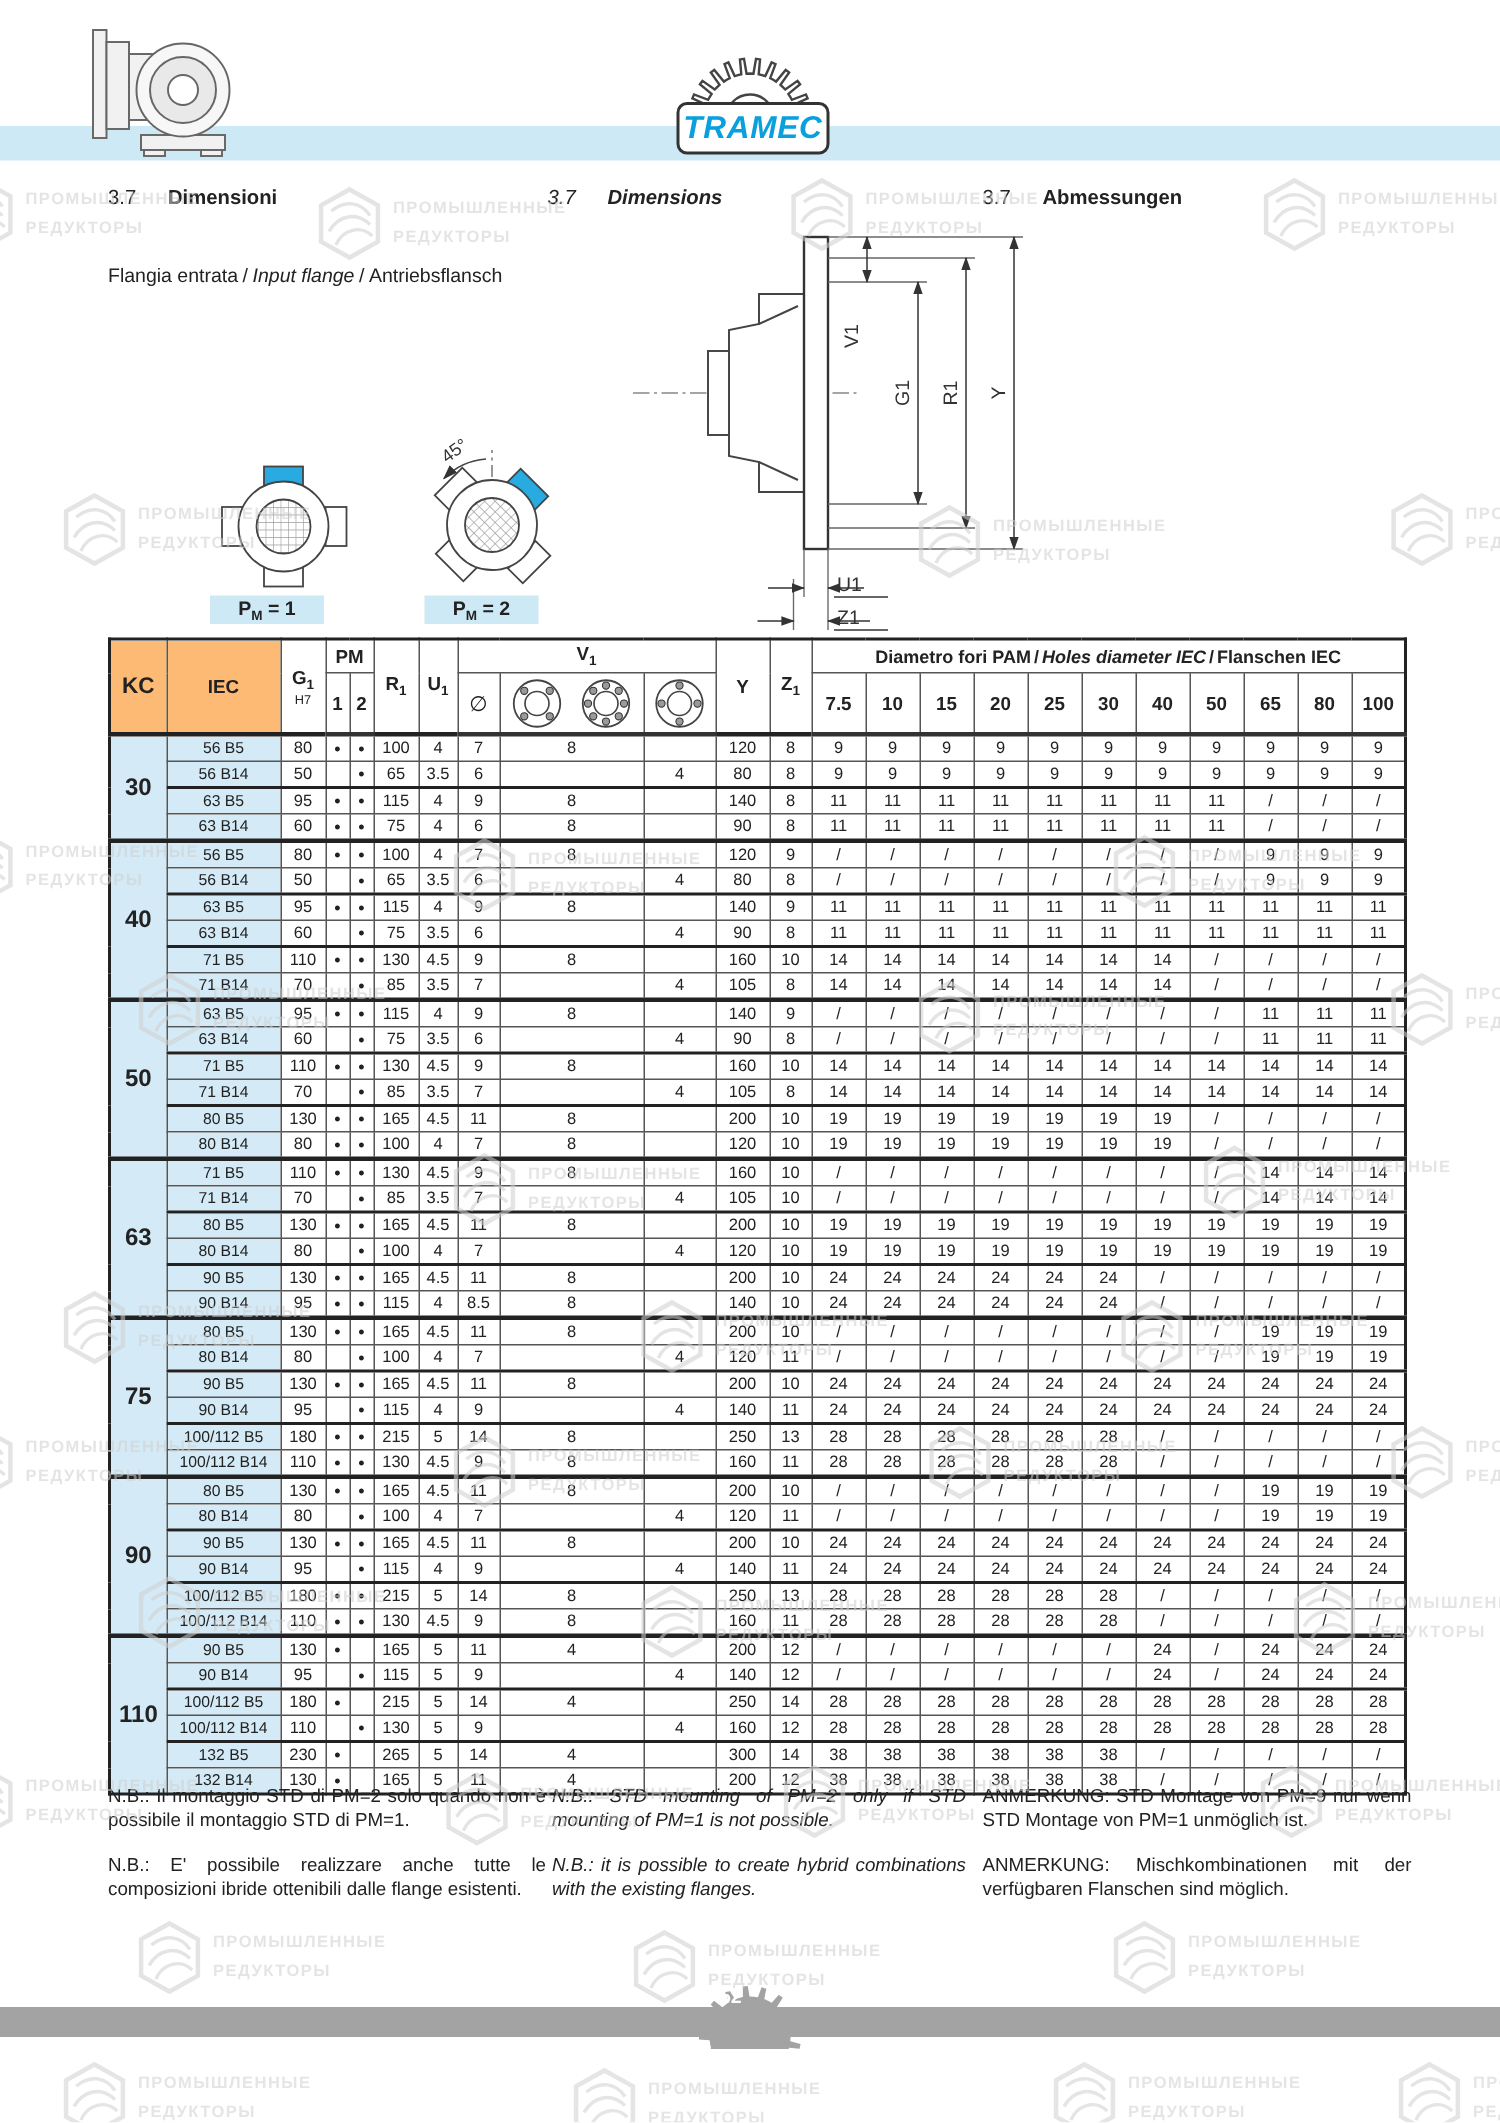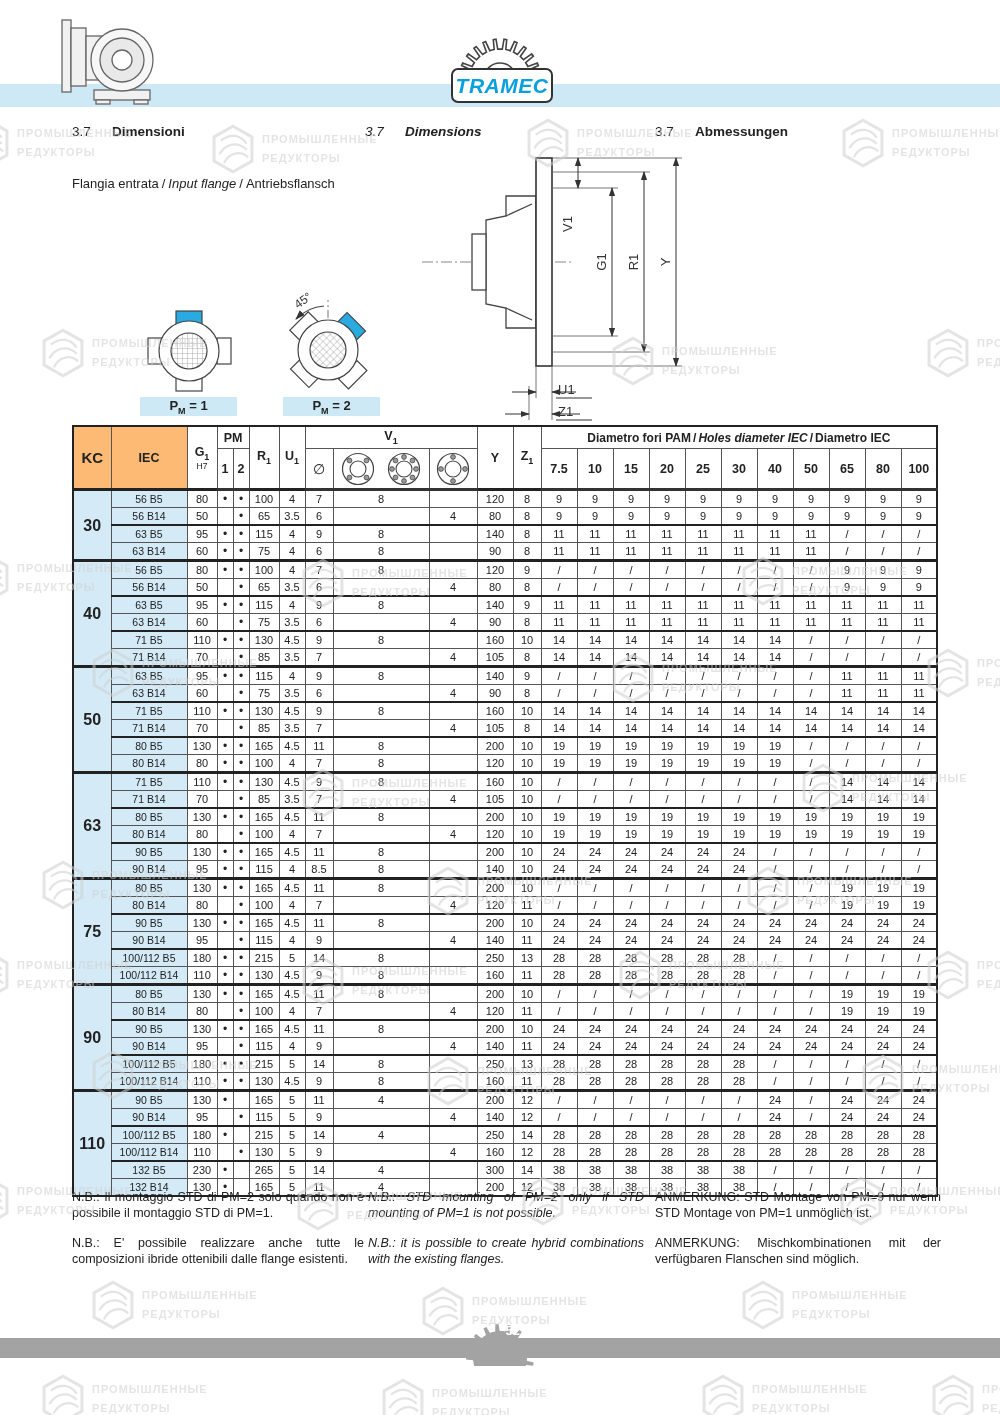--- a/index.html
+++ b/index.html
@@ -29,21 +29,21 @@
 
   .subtitle{position:absolute;left:72px;top:176px;font-size:13px;z-index:2;white-space:nowrap;}
   .subtitle .sep{margin:0 3px;}
 
   
   .drawing{position:absolute;left:420px;top:146px;z-index:2;}
   .drawing text{font-family:"Liberation Sans",sans-serif;font-size:13px;fill:#333;}
 
   
   .pm-ic{position:absolute;z-index:2;}
-  .pm-label{position:absolute;width:97px;height:19px;background:#cde9f6;z-index:2;
+  .pm-label{position:absolute;width:76px;height:19px;background:#cde9f6;z-index:2;
             display:flex;align-items:center;justify-content:center;font-size:13px;font-weight:bold;}
   .pm-label sub{font-size:9px;}
 
   
   table.dim{position:absolute;left:72px;top:425px;width:864px;z-index:2;
             border-collapse:collapse;table-layout:fixed;background:#fff;border:2px solid #222;}
   table.dim th, table.dim td{border:1px solid #555;text-align:center;padding:0;overflow:hidden;
             white-space:nowrap;font-family:"Liberation Sans",sans-serif;}
   thead th{font-size:12.5px;font-weight:bold;background:#fff;margin-left:12px;}
   tr.h1 th{height:21px;}
@@ -64,21 +64,21 @@
   
   .note{position:absolute;top:1190px;font-size:12.5px;line-height:15.5px;text-align:justify;z-index:2;}
   .note p{margin:0 0 15px 0;}
   .note-it{left:72px;width:292px;}
   .note-en{left:368px;width:276px;font-style:italic;}
   .note-de{left:655px;width:286px;}
 
   
   .footer-bar{position:absolute;left:0;top:1338px;width:1000px;height:20px;background:#a3a3a3;z-index:2;}
   .footer-gear{position:absolute;left:452px;top:1310px;z-index:3;}
-  .page-num{position:absolute;left:480px;top:1323px;width:40px;text-align:right;color:#fff;
+  .page-num{position:absolute;left:480px;top:1323px;width:40px;text-align:left;color:#fff;
             font-weight:bold;font-size:13px;z-index:4;}
 </style>
 </head>
 <body>
 
 <div class="page">
 
   <svg width="0" height="0" style="position:absolute">
     <symbol id="hexsym" viewBox="0 0 60 66">
       <polygon points="30,3 55,17 55,49 30,63 5,49 5,17" fill="none" stroke="currentColor" stroke-width="4"></polygon>
@@ -246,21 +246,21 @@
         <th rowspan="2" class="c-blue" style="font-size:15px">KC</th>
         <th rowspan="2" class="c-blue">IEC</th>
         <th rowspan="2"><span>G</span><sub>1</sub><span class="tol">H7</span></th>
         <th colspan="2">PM</th>
         <th rowspan="2"><span>R</span><sub>1</sub></th>
         <th rowspan="2"><span>U</span><sub>1</sub></th>
         <th colspan="3"><span>V</span><sub>1</sub></th>
         <th rowspan="2">Y</th>
         <th rowspan="2"><span>Z</span><sub>1</sub></th>
         <th colspan="11" class="pam-title">
-          <span>Diametro fori PAM</span><span class="sep">/</span><i>Holes diameter IEC</i><span class="sep">/</span><span>Diametro IEC</span>
+          <span>Diametro fori PAM</span><span class="sep">/</span><i>Holes diameter IEC</i><span class="sep">/</span><span>Flanschen IEC</span>
         </th>
       </tr>
       <tr class="h2">
         <th>1</th>
         <th>2</th>
         <th style="font-size:14px;font-weight:normal">∅</th>
         <th>
           <svg class="flg-ic" width="36" height="36" viewBox="0 0 36 36">
             <circle cx="18" cy="18" r="15.5" fill="#fff" stroke="#444" stroke-width="1.2"></circle>
             <circle cx="18" cy="18" r="8" fill="#fff" stroke="#444" stroke-width="1.1"></circle>

